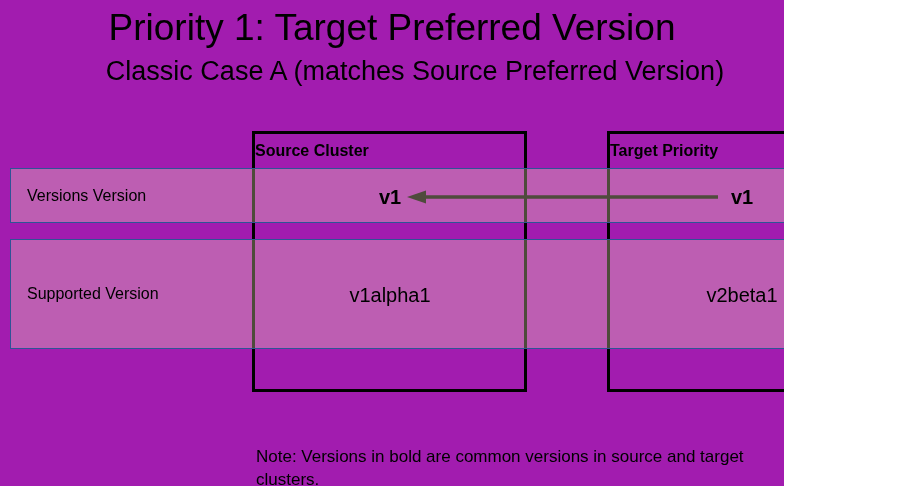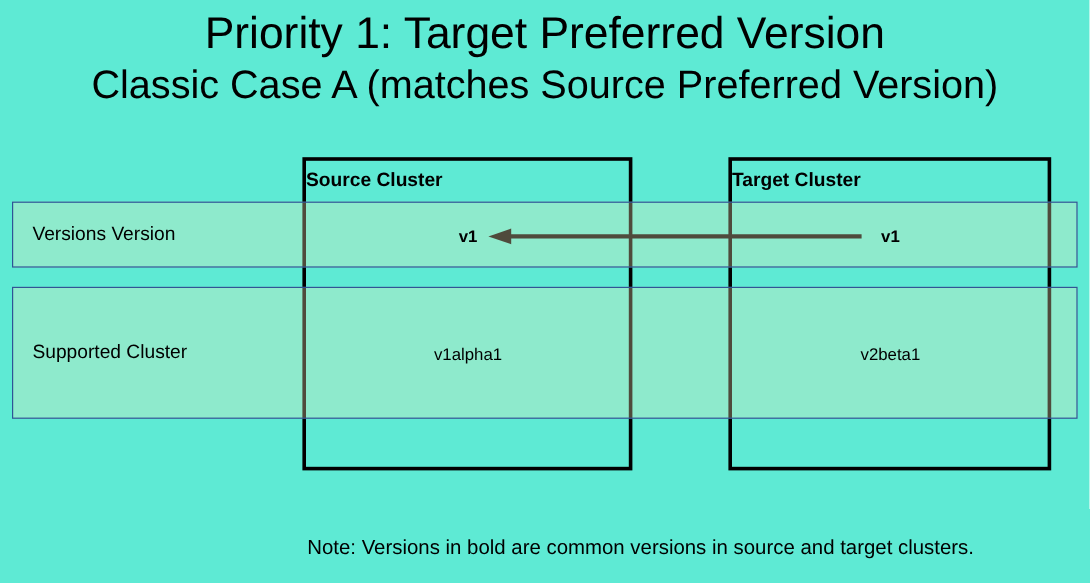--- a/index.html
+++ b/index.html
@@ -1,30 +1,30 @@
 <!DOCTYPE html>
 <html><head>
 <meta charset="utf-8">
 <style>
   html,body{margin:0;padding:0;background:#ffffff;}
   .stage{
     position:relative;
-    width:908px;height:486px;
-    background:#5eead4;
+    width:784px;height:486px;
+    background:#a21caf;
     font-family:"Liberation Sans", sans-serif;
     color:#000000;
     overflow:hidden;
   }
   .title{
     position:absolute;left:0;top:6px;width:100%;
     text-align:center;font-size:37px;line-height:44px;font-weight:400;
   }
   .subtitle{
     position:absolute;left:0;top:54px;width:100%;
-    text-align:center;font-size:33px;line-height:34px;font-weight:400;
+    text-align:center;font-size:27px;line-height:34px;font-weight:400;padding-left:23px;
   }
   .cluster-box{
     position:absolute;top:131px;height:255px;
     background:transparent;border:3px solid #000000;z-index:1;
   }
   .cluster-box.source{left:252px;width:269px;}
   .cluster-box.target{left:607px;width:263px;}
   .cluster-header{
     position:absolute;left:0;top:8px;width:100%;
     text-align:left;font-size:16px;font-weight:700;
@@ -40,21 +40,21 @@
   }
   .band.preferred{top:168px;height:53px;}
   .band.supported{top:239px;height:108px;}
   .band-label{
     position:absolute;left:16px;top:0;height:100%;
     display:flex;align-items:center;
     font-size:16px;font-weight:400;color:#000000;
   }
   .cell-text{
     position:absolute;transform:translate(-50%,-50%);
-    font-size:14px;z-index:5;white-space:nowrap;color:#000000;
+    font-size:20px;z-index:5;white-space:nowrap;color:#000000;
   }
   .cell-text.bold{font-weight:700;}
   .v-src-pref{left:390px;top:197px;}
   .v-tgt-pref{left:742px;top:197px;}
   .v-src-sup{left:390px;top:295px;}
   .v-tgt-sup{left:742px;top:295px;}
   .note{
     position:absolute;left:256px;top:445px;
     font-size:17px;line-height:23px;font-weight:400;z-index:5;
   }
@@ -64,33 +64,33 @@
 
 <div class="stage">
 
   <div class="title">Priority 1: Target Preferred Version</div>
   <div class="subtitle">Classic Case A (matches Source Preferred Version)</div>
 
   <div class="cluster-box source">
     <div class="cluster-header">Source Cluster</div>
   </div>
   <div class="cluster-box target">
-    <div class="cluster-header">Target Cluster</div>
+    <div class="cluster-header">Target Priority</div>
   </div>
 
   <svg class="arrow-layer" viewBox="0 0 330 24" xmlns="http://www.w3.org/2000/svg">
     <line x1="26" y1="12" x2="320" y2="12" stroke="#000000" stroke-width="3.5"></line>
     <polygon points="9,12 28,5.5 28,18.5" fill="#000000"></polygon>
   </svg>
 
   <div class="band preferred">
     <div class="band-label">Versions Version</div>
   </div>
   <div class="band supported">
-    <div class="band-label">Supported Cluster</div>
+    <div class="band-label">Supported Version</div>
   </div>
 
   <div class="cell-text bold v-src-pref">v1</div>
   <div class="cell-text bold v-tgt-pref">v1</div>
   <div class="cell-text v-src-sup">v1alpha1</div>
   <div class="cell-text v-tgt-sup">v2beta1</div>
 
   <div class="note">
     <div>Note: Versions in bold are common versions in source and target clusters.</div>
   </div>

